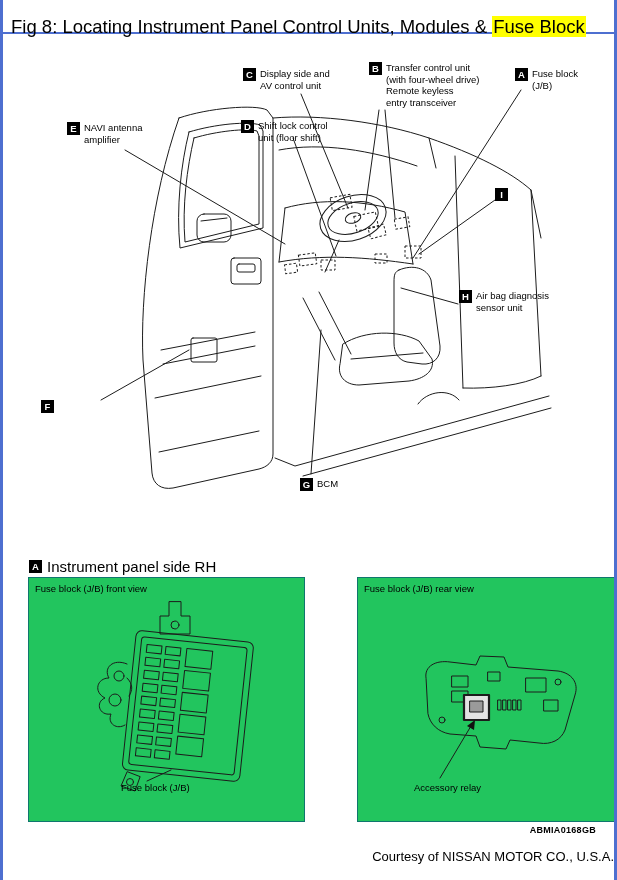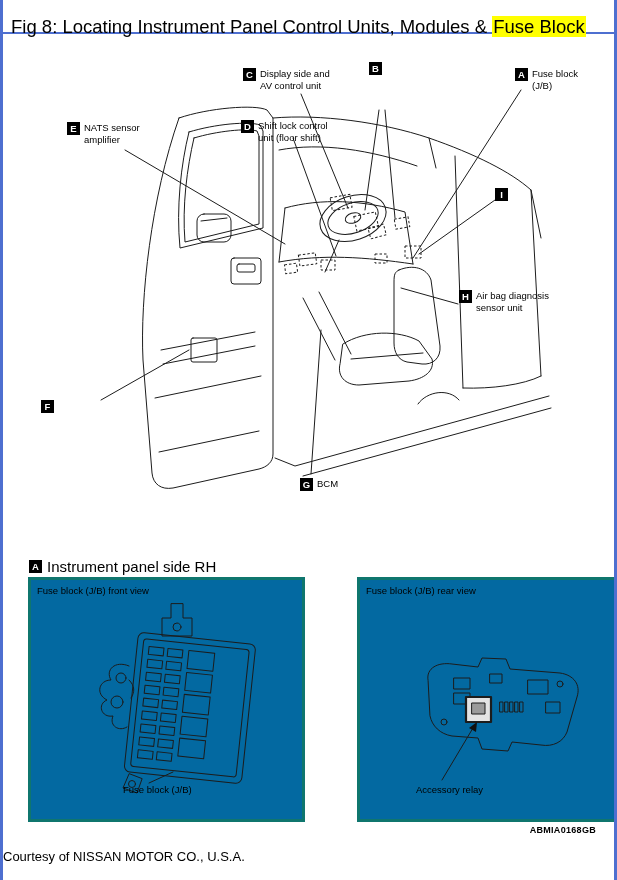--- a/index.html
+++ b/index.html
@@ -15,30 +15,30 @@
   .diagram svg, .viewbox svg { position:absolute; left:0; top:0; }
 
   .callout { position:absolute; display:flex; gap:4px; align-items:flex-start; z-index:2; }
   .badge { flex:0 0 auto; width:13px; height:13px; background:#000; color:#fff; font-size:9.5px; font-weight:bold;
            display:flex; align-items:center; justify-content:center; }
   .callout-text { font-size:9.5px; line-height:11.5px; white-space:pre-line; color:#000; }
 
   .detail { position:absolute; left:0; top:556px; width:611px; height:292px; }
   .detail-header { position:absolute; left:26px; top:2px; display:flex; gap:5px; align-items:center; }
   .detail-header .dlabel { font-size:15px; color:#000; }
-  .viewbox { position:absolute; border:3px solid #0f766e; background:#0369a1; }
+  .viewbox { position:absolute; border:1px solid #0f766e; background:#22c55e; }
   .front-box { left:25px; top:21px; width:277px; height:245px; }
   .rear-box  { left:310px; top:21px; width:286px; height:245px;margin-left:44px; }
   .vtitle { position:absolute; left:6px; top:5px; font-size:9.5px; color:#000; z-index:2; }
   .vcaption { position:absolute; font-size:9.5px; color:#000; z-index:2; }
   .front-caption { left:92px; top:204px; }
   .rear-caption  { left:56px; top:204px; }
   .figure-code { position:absolute; right:18px; top:269px; font-size:9px; font-weight:bold; letter-spacing:.3px; color:#000;text-align:right; }
 
-  .courtesy { position:absolute; left:0; top:849px; width:100%; text-align:left; font-size:13px; color:#000; }
+  .courtesy { position:absolute; left:0; top:849px; width:100%; text-align:right; font-size:13px; color:#000; }
 
   .ln { stroke:#1c1c1c; stroke-width:1; fill:none; stroke-linecap:round; stroke-linejoin:round; }
   .dash { stroke:#1c1c1c; stroke-width:1; fill:none; stroke-dasharray:2.5 2; }
 </style>
 </head>
 <body>
 
 <div class="page">
 
   <div class="title-rule"></div>
@@ -112,29 +112,33 @@
       </g>
     </svg>
 
     <div class="callout" style="left:240px;top:10px">
       <span class="badge">C</span>
       <span class="callout-text">Display side and
 AV control unit</span>
     </div>
     <div class="callout" style="left:366px;top:4px">
       <span class="badge">B</span>
+      <span class="callout-text">Transfer control unit
+(with four-wheel drive)
+Remote keyless
+entry transceiver</span>
     </div>
     <div class="callout" style="left:512px;top:10px">
       <span class="badge">A</span>
       <span class="callout-text">Fuse block
 (J/B)</span>
     </div>
     <div class="callout" style="left:64px;top:64px">
       <span class="badge">E</span>
-      <span class="callout-text">NATS sensor
+      <span class="callout-text">NAVI antenna
 amplifier</span>
     </div>
     <div class="callout" style="left:238px;top:62px">
       <span class="badge">D</span>
       <span class="callout-text">Shift lock control
 unit (floor shift)</span>
     </div>
     <div class="callout" style="left:492px;top:130px">
       <span class="badge">I</span>
     </div>

